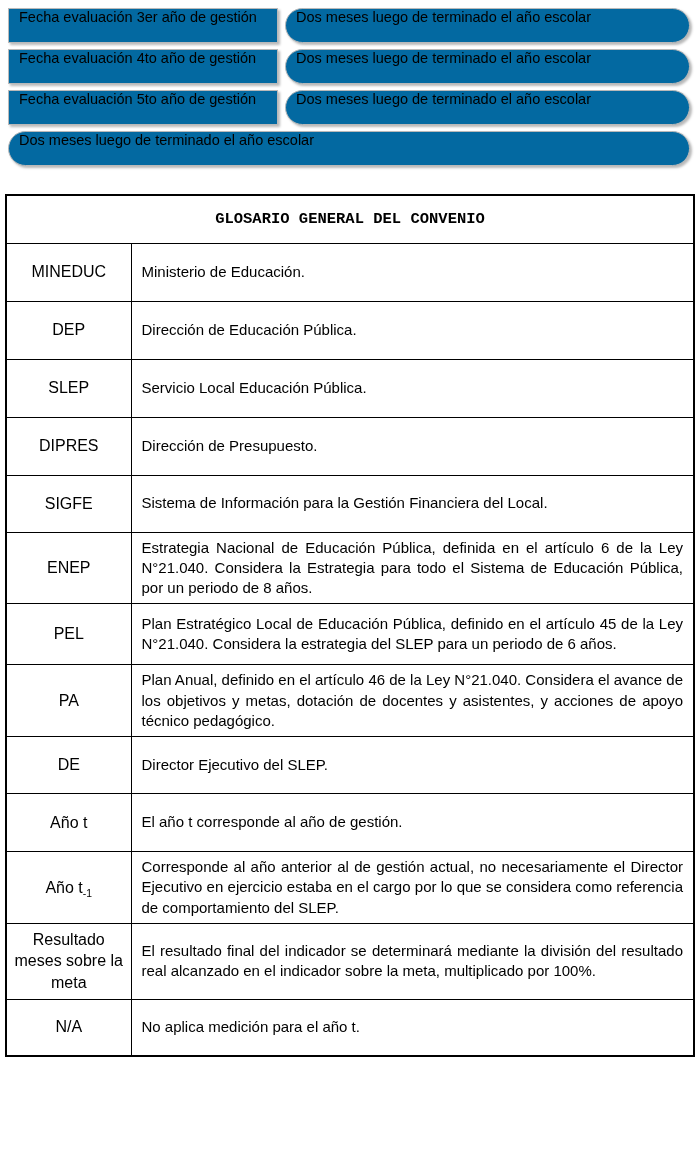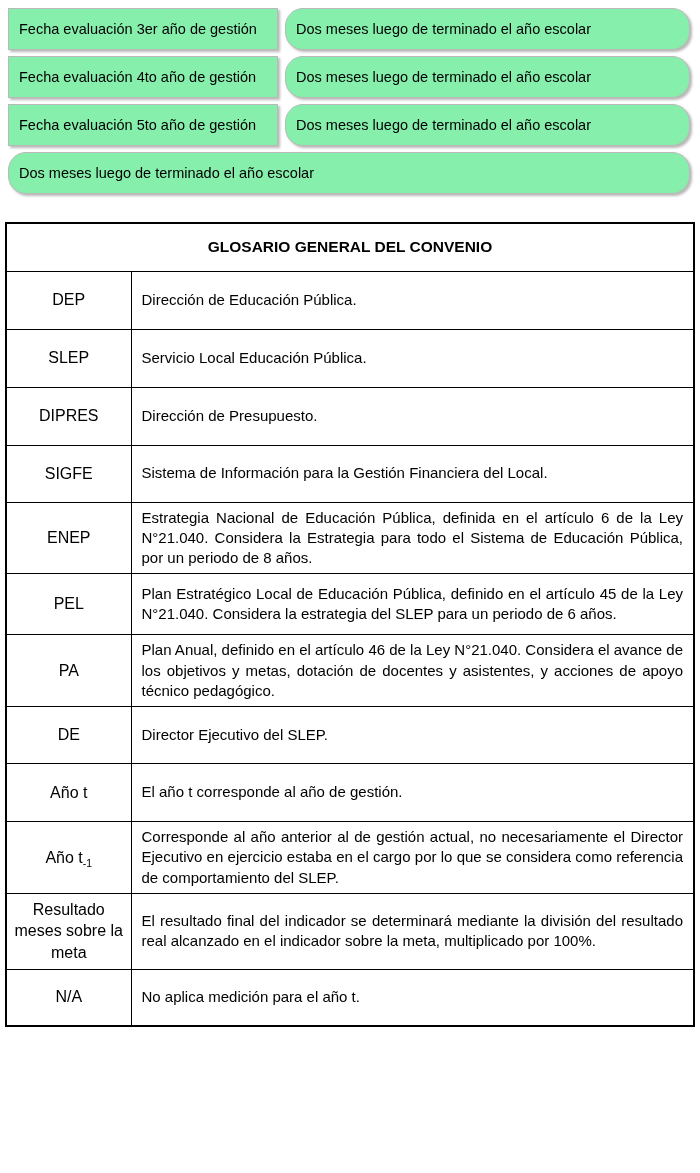--- a/index.html
+++ b/index.html
@@ -21,24 +21,23 @@
     padding: 8px 10px 0 8px;
   }
   .sched-row {
     display: flex;
     gap: 7px;
     margin-bottom: 6px;
   }
   .sched-cell {
     border: 1px solid #b9b9b9;
     box-shadow: 2px 2px 2.5px rgba(0,0,0,0.28);
-    background: #86efac;
+    background: #0369a1;
     display: flex;
-    align-items: center;
-    height: 42px;
+    height: 35px;
     box-sizing: border-box;
     padding: 0 10px;
     font-size: 14.5px;
   }
   .sched-cell.left { width: 270px; flex: 0 0 auto; }
   .sched-cell.right { flex: 1 1 auto; border-radius: 18px; }
 
   
   .glossary {
     border-collapse: collapse;
@@ -53,20 +52,21 @@
     padding: 5px 10px;
     font-size: 15px;
     line-height: 1.35;
     box-sizing: border-box;
     overflow-wrap: break-word;
   }
   .glossary td.gtitle {
     text-align: center;
     font-weight: bold;
     font-size: 15.5px;
+    font-family: Liberation Mono, monospace;
   }
   .glossary td.term {
     text-align: center;
     font-size: 16px;
     padding: 5px 4px;
   }
   .glossary td.def {
     text-align: justify;
   }
   .glossary sub {
@@ -115,20 +115,24 @@
     <colgroup>
       <col style="width:125px">
       <col>
     </colgroup>
     <tbody>
       <tr style="height:48px">
         <td colspan="2" class="gtitle">GLOSARIO GENERAL DEL CONVENIO</td>
       </tr>
 
       <tr style="height:58px">
+        <td class="term"><span>MINEDUC</span></td>
+        <td class="def">Ministerio de Educación.</td>
+      </tr>
+      <tr style="height:58px">
         <td class="term"><span>DEP</span></td>
         <td class="def">Dirección de Educación Pública.</td>
       </tr>
       <tr style="height:58px">
         <td class="term"><span>SLEP</span></td>
         <td class="def">Servicio Local Educación Pública.</td>
       </tr>
       <tr style="height:58px">
         <td class="term"><span>DIPRES</span></td>
         <td class="def">Dirección de Presupuesto.</td>

